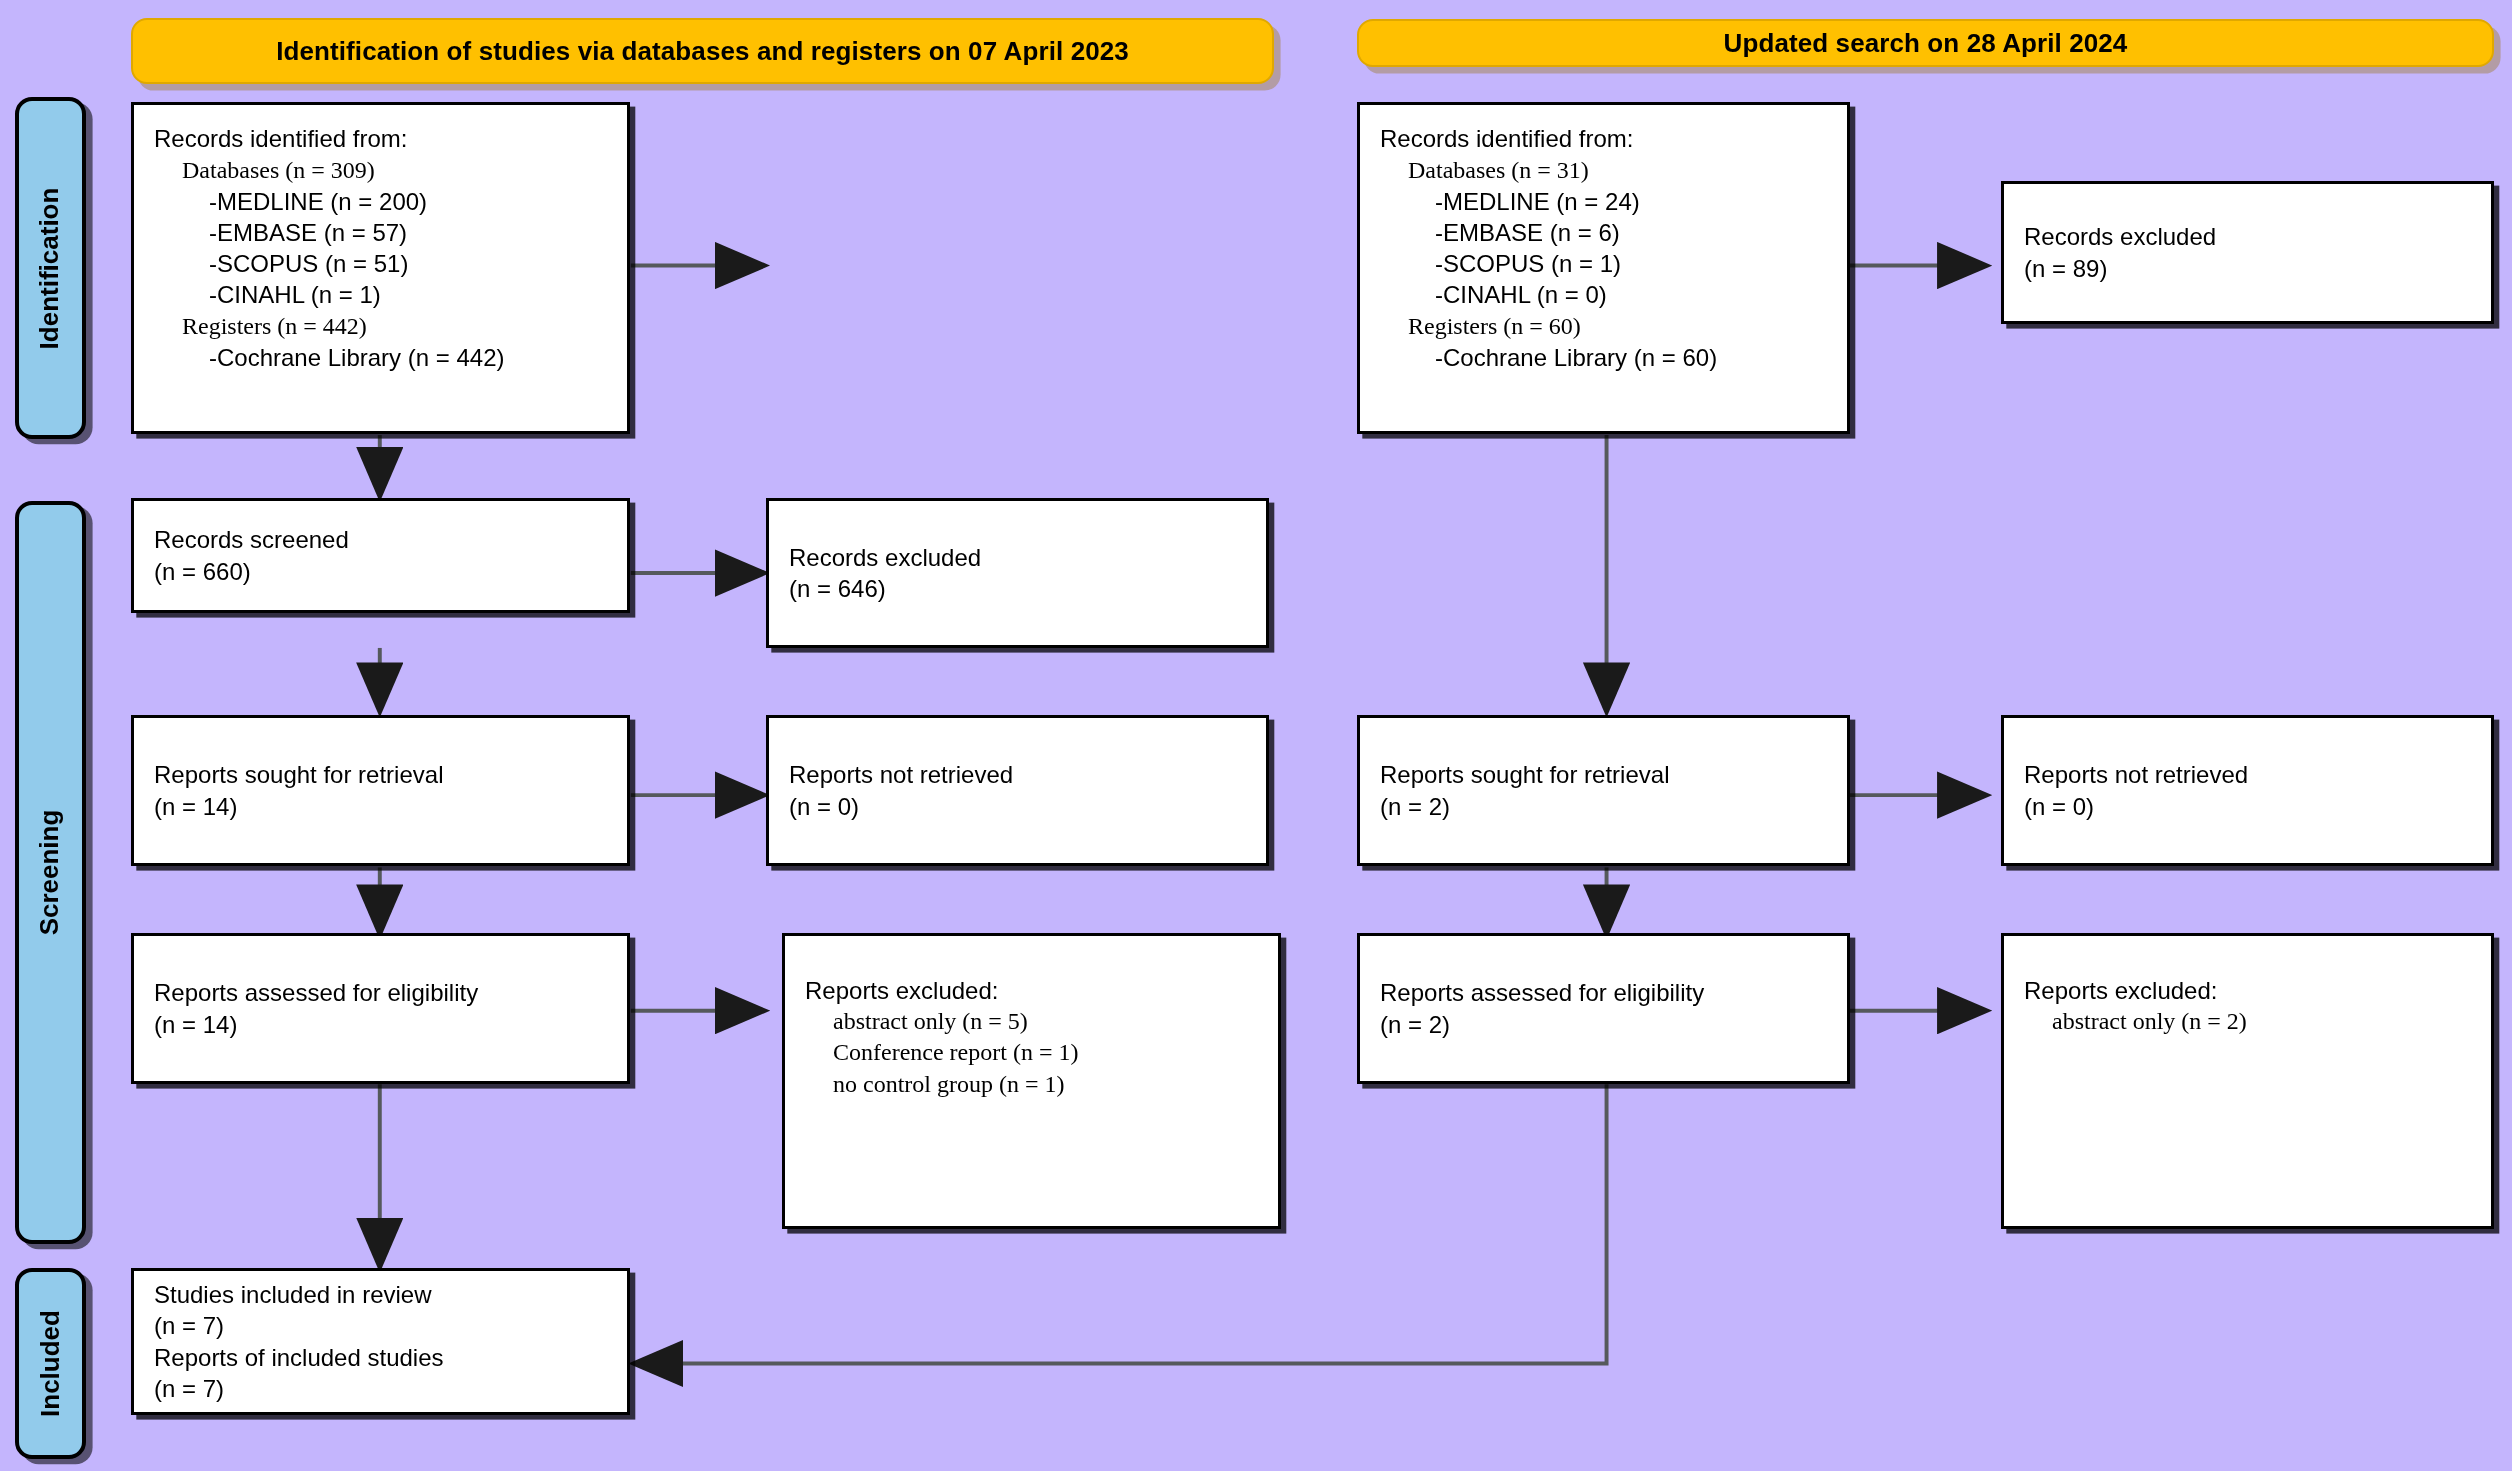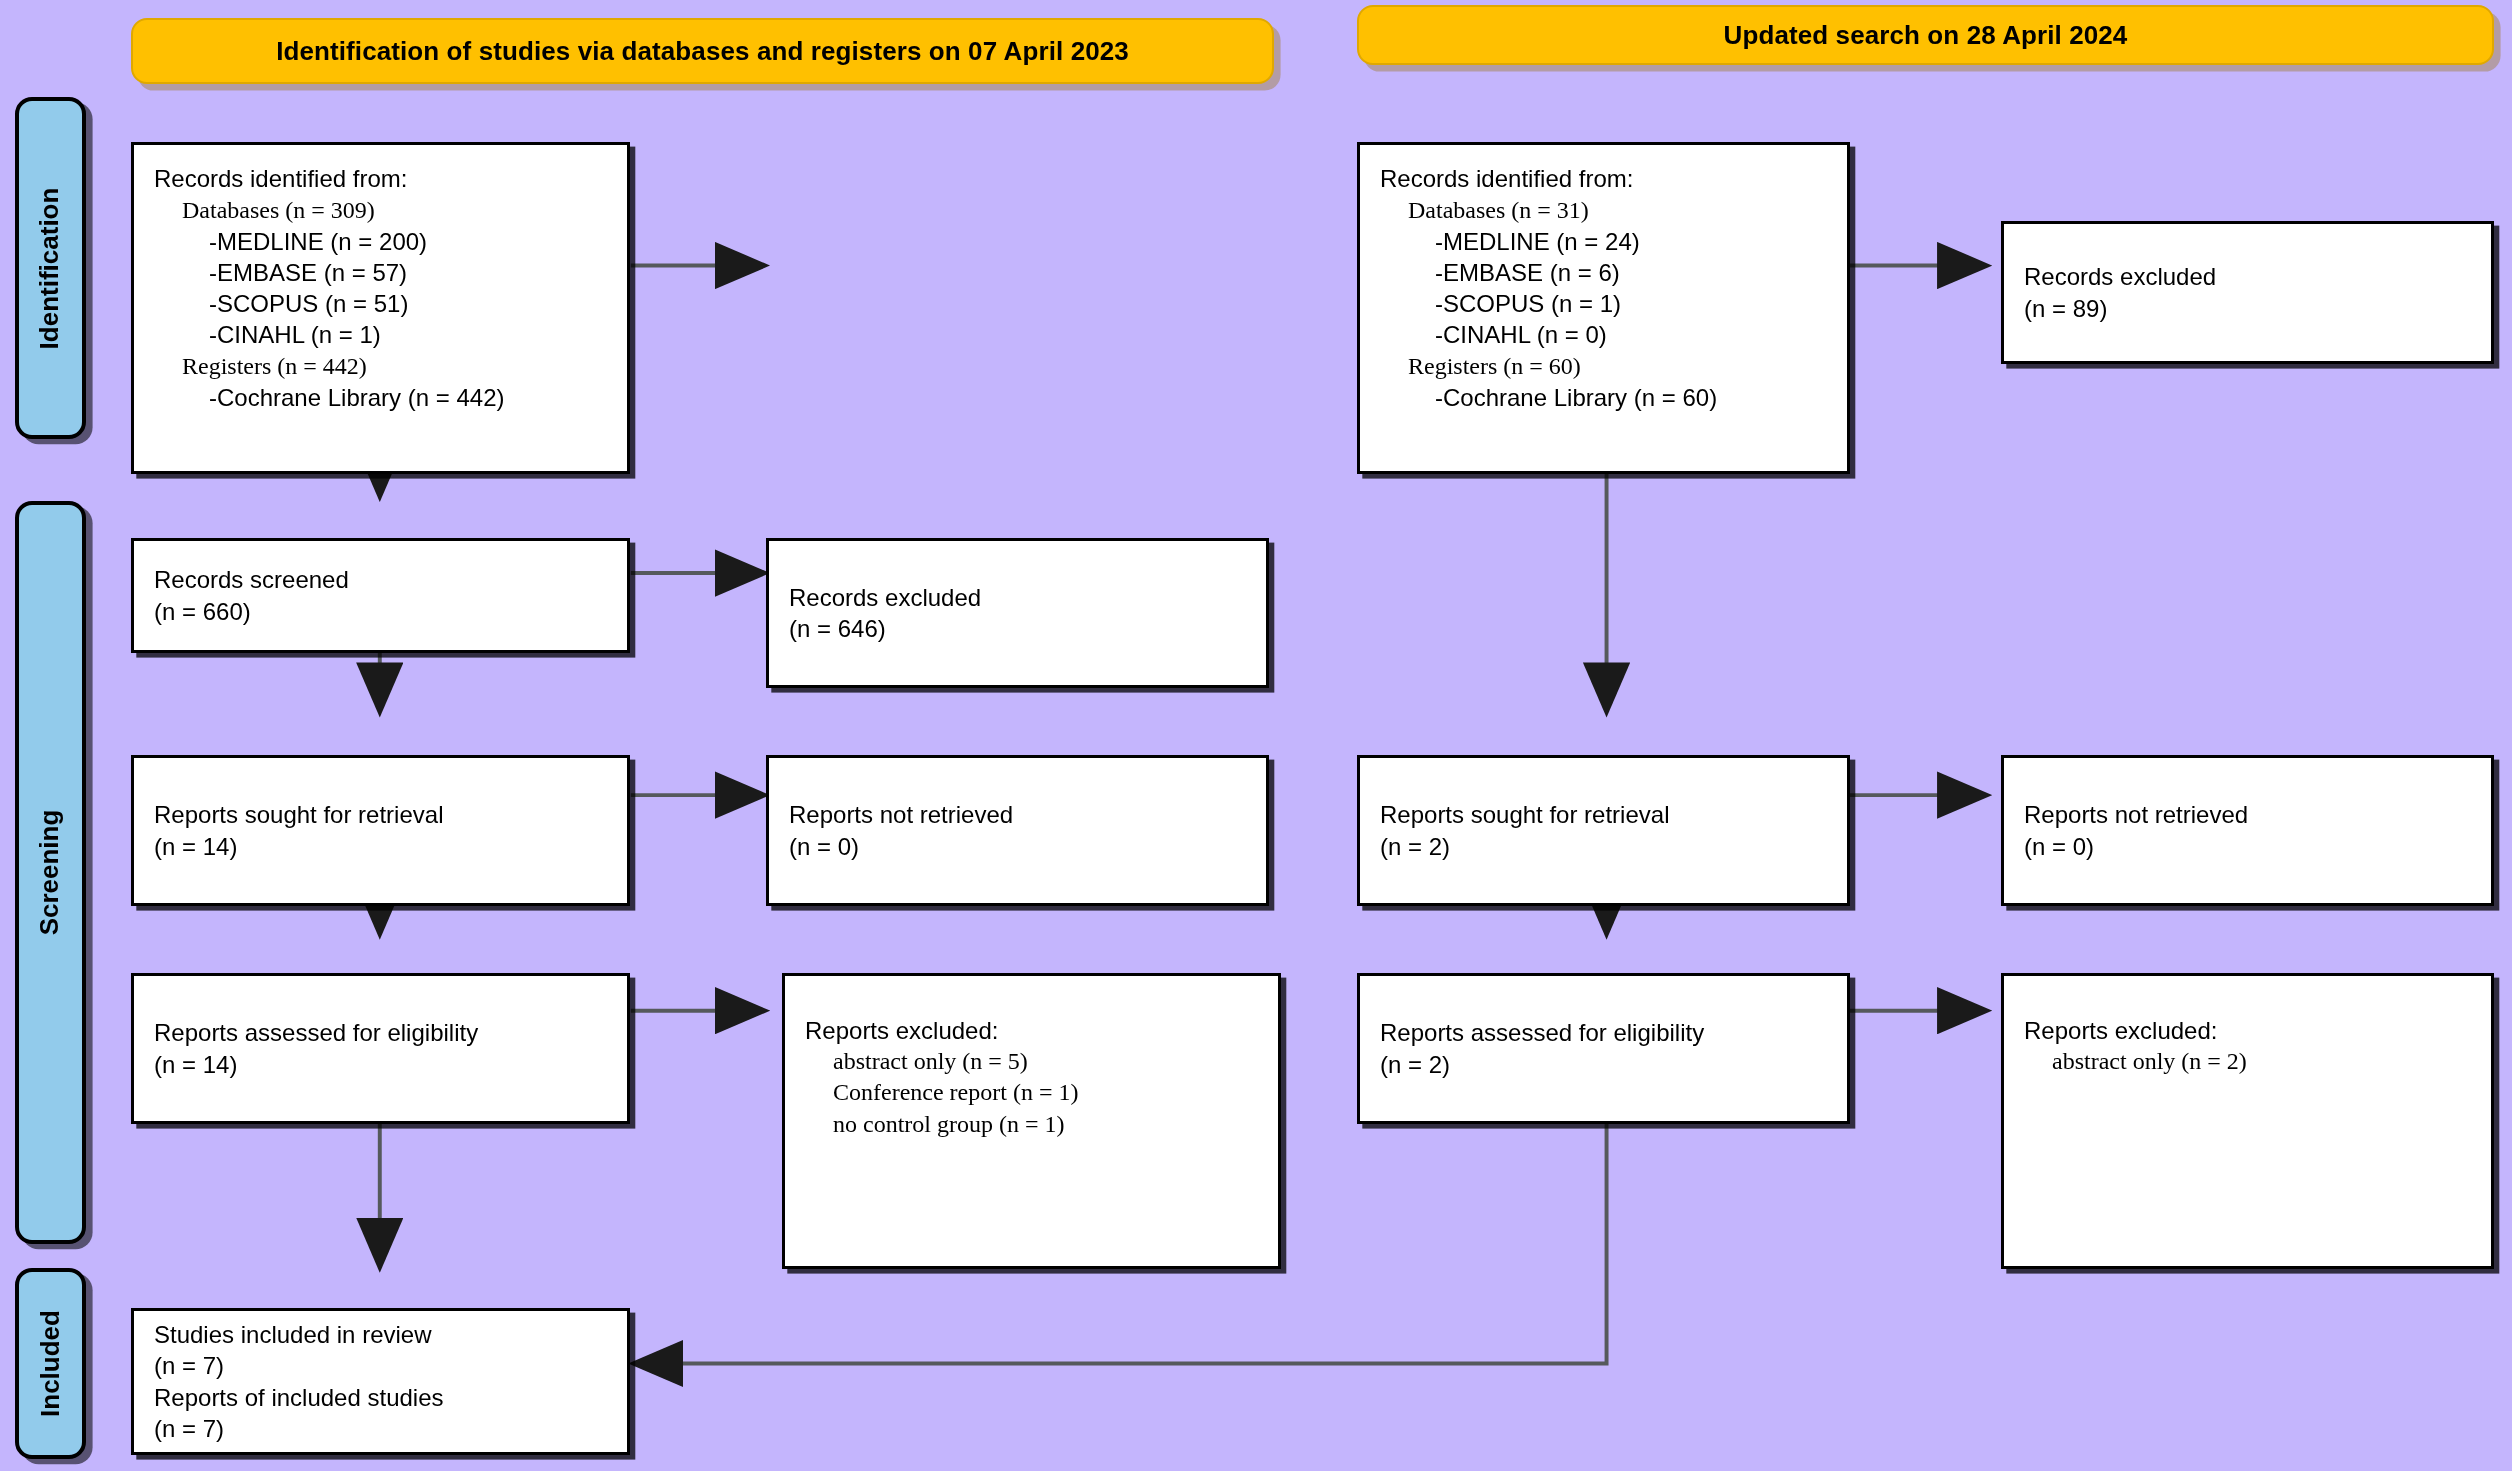--- a/index.html
+++ b/index.html
@@ -63,21 +63,20 @@
   .node {
     position: absolute;
     background: #ffffff;
     border: 3.3px solid #000000;
     box-sizing: border-box;
     box-shadow: 5.3px 4.6px 0 rgba(0, 0, 0, 0.75);
     padding: 18.4px 20px;
     display: flex;
     flex-direction: column;
     justify-content: center;
-    margin-top: 40px;
   }
   .node.top-align {
     justify-content: flex-start;
   }
   .node .line {
     font-size: 24px;
     line-height: 1.30;
     color: #000000;
     white-space: pre;
   }
@@ -137,21 +136,21 @@
       <path d="M 2815 1538 L 3020 1538" marker-end="url(#ah)"></path>
 
       <path d="M 2445 1650 L 2445 2075 L 968 2075" marker-end="url(#ahl)"></path>
     </g>
   </svg>
 
   <div class="phase-banner" style="left:131px; top:18.4px; width:1143px; height:66px;">
     <span>Identification of studies via databases and registers on 07 April 2023</span>
   </div>
 
-  <div class="phase-banner" style="left:1357px; top:5px; width:1137px; height:60px;">
+  <div class="phase-banner" style="left:1357px; top:19px; width:1137px; height:48px;">
     <span>Updated search on 28 April 2024</span>
   </div>
 
   <div class="stage-label" style="left:14.5px; top:97px; width:71px; height:342px;">
     <span>Identification</span>
   </div>
 
   <div class="stage-label" style="left:14.5px; top:501px; width:71px; height:743px;">
     <span>Screening</span>
   </div>

